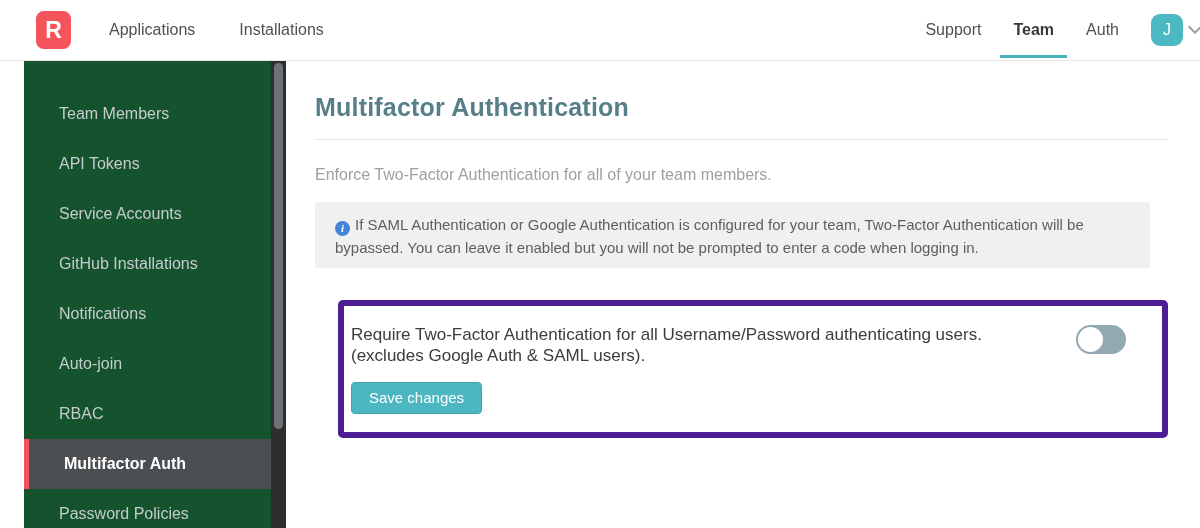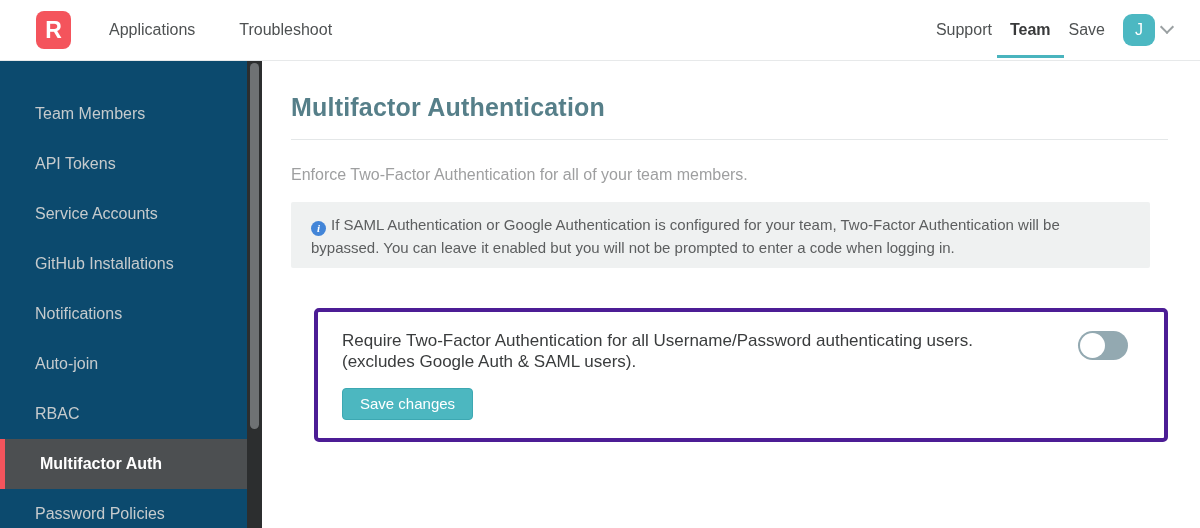--- a/index.html
+++ b/index.html
@@ -8,41 +8,41 @@
 
   
   .navbar { position:relative; height:61px; background:#fff;
             border-bottom:1px solid #e7e9ea; display:flex; align-items:center; }
   .nav-left { display:flex; align-items:center; gap:44px; }
   .logo { width:35px; height:38px; margin-left:36px; margin-right:-6px;
           background:#f4545c; border-radius:8px; color:#fff; font-weight:bold;
           font-size:23px; display:flex; align-items:center; justify-content:center;
           cursor:pointer; }
   .nav-item { font-size:16px; color:#4e5152; cursor:pointer; }
-  .nav-right { position:absolute; right:28px; top:0; height:100%;
-               display:flex; gap:18px; }
+  .nav-right { position:absolute; right:0; top:0; height:100%;
+               display:flex; gap:32px; }
   .nav-tab { position:relative; font-size:16px; color:#4e5152; height:100%;
              display:flex; align-items:center; cursor:pointer; }
   .nav-tab.active { font-weight:bold; color:#38393a; }
   .nav-tab.active::after { content:""; position:absolute; left:-13px; right:-13px;
              bottom:2px; height:3px; background:#49b4be; }
   .account { display:flex; align-items:center; gap:7px; cursor:pointer; }
   .avatar { width:32px; height:32px; border-radius:9px; background:#4cb8c2;
             color:#fff; font-size:16px; display:flex; align-items:center;
             justify-content:center; }
   .chevron { width:10px; height:10px; border-right:2px solid #9aa0a2;
              border-bottom:2px solid #9aa0a2; transform:rotate(45deg);
              margin-top:-6px; }
 
   
   .page { display:flex; height:467px; }
 
   
-  .sidebar { position:relative; width:262px; flex:0 0 262px; background:#0c4a6e;
-             overflow:hidden; }
+  .sidebar { position:relative; width:262px; flex:0 0 262px; background:#14532d;
+             overflow:hidden;margin-left:24px; }
   .side-rail { position:absolute; top:0; right:0; width:15px; height:100%;
                background:#2c2e2f; }
   .side-thumb { position:absolute; top:2px; right:3px; width:9px; height:366px;
                 background:#6f7274; border-radius:5px; cursor:pointer; }
   .side-list { list-style:none; padding-top:28px; margin-right:15px; }
   .side-item { height:50px; display:flex; align-items:center; padding-left:35px;
                font-size:16px; color:#c6cbcd; cursor:pointer; }
   .side-item.active { background:#4c4f51; border-left:5px solid #f4545c;
                       color:#ffffff; font-weight:bold; }
 
@@ -52,46 +52,46 @@
   .title-rule { border:none; border-top:1px solid #e4e7e8; margin-top:17px; }
   .description { margin-top:26px; font-size:16px; color:#9e9fa0; }
   .info-box { margin-top:18px; margin-right:18px; background:#eff1f1;
               border-radius:2px; padding:11px 18px 9px 20px; font-size:15px;
               line-height:23px; color:#5c5e5f; }
   .info-icon { display:inline-flex; width:15px; height:15px; border-radius:50%;
                background:#4285d8; color:#fff; font-size:11px; font-weight:bold;
                font-family:"Liberation Serif", serif; font-style:italic;
                align-items:center; justify-content:center; vertical-align:-2px;
                margin-right:5px; }
-  .setting-card { position:relative; margin-top:40px; margin-left:23px;
-                  background:#fff; border:4px solid #4c1d95; border-radius:5px;
-                  padding:18px 90px 18px 24px; }
+  .setting-card { position:relative; margin-top:32px; margin-left:23px;
+                  background:#fff; border:6px solid #4c1d95; border-radius:5px;
+                  padding:18px 90px 18px 7px; }
   .setting-line { font-size:17px; color:#3a3c3d; line-height:21px; }
   .toggle { position:absolute; top:19px; right:36px; width:50px; height:29px;
             border-radius:15px; background:#93a9b1; cursor:pointer; }
   .toggle-knob { position:absolute; top:2px; left:2px; width:25px; height:25px;
                  border-radius:50%; background:#ffffff; }
   .save-btn { margin-top:16px; background:#4cb7c0; border:1px solid #3da8b2;
               border-radius:4px; color:#fff; font-weight:normal; font-size:15px;
               padding:6px 17px 7px; cursor:pointer;
               font-family:"Liberation Sans", sans-serif; }
 </style>
 </head>
 <body>
 
 <div class="navbar">
   <div class="nav-left">
     <div class="logo">R</div>
     <div class="nav-item">Applications</div>
-    <div class="nav-item">Troubleshoot</div>
+    <div class="nav-item">Installations</div>
   </div>
   <div class="nav-right">
     <div class="nav-tab">Support</div>
     <div class="nav-tab active">Team</div>
-    <div class="nav-tab">Save</div>
+    <div class="nav-tab">Auth</div>
     <div class="account">
       <div class="avatar">J</div>
       <div class="chevron"></div>
     </div>
   </div>
 </div>
 
 <div class="page">
 
   <div class="sidebar">

